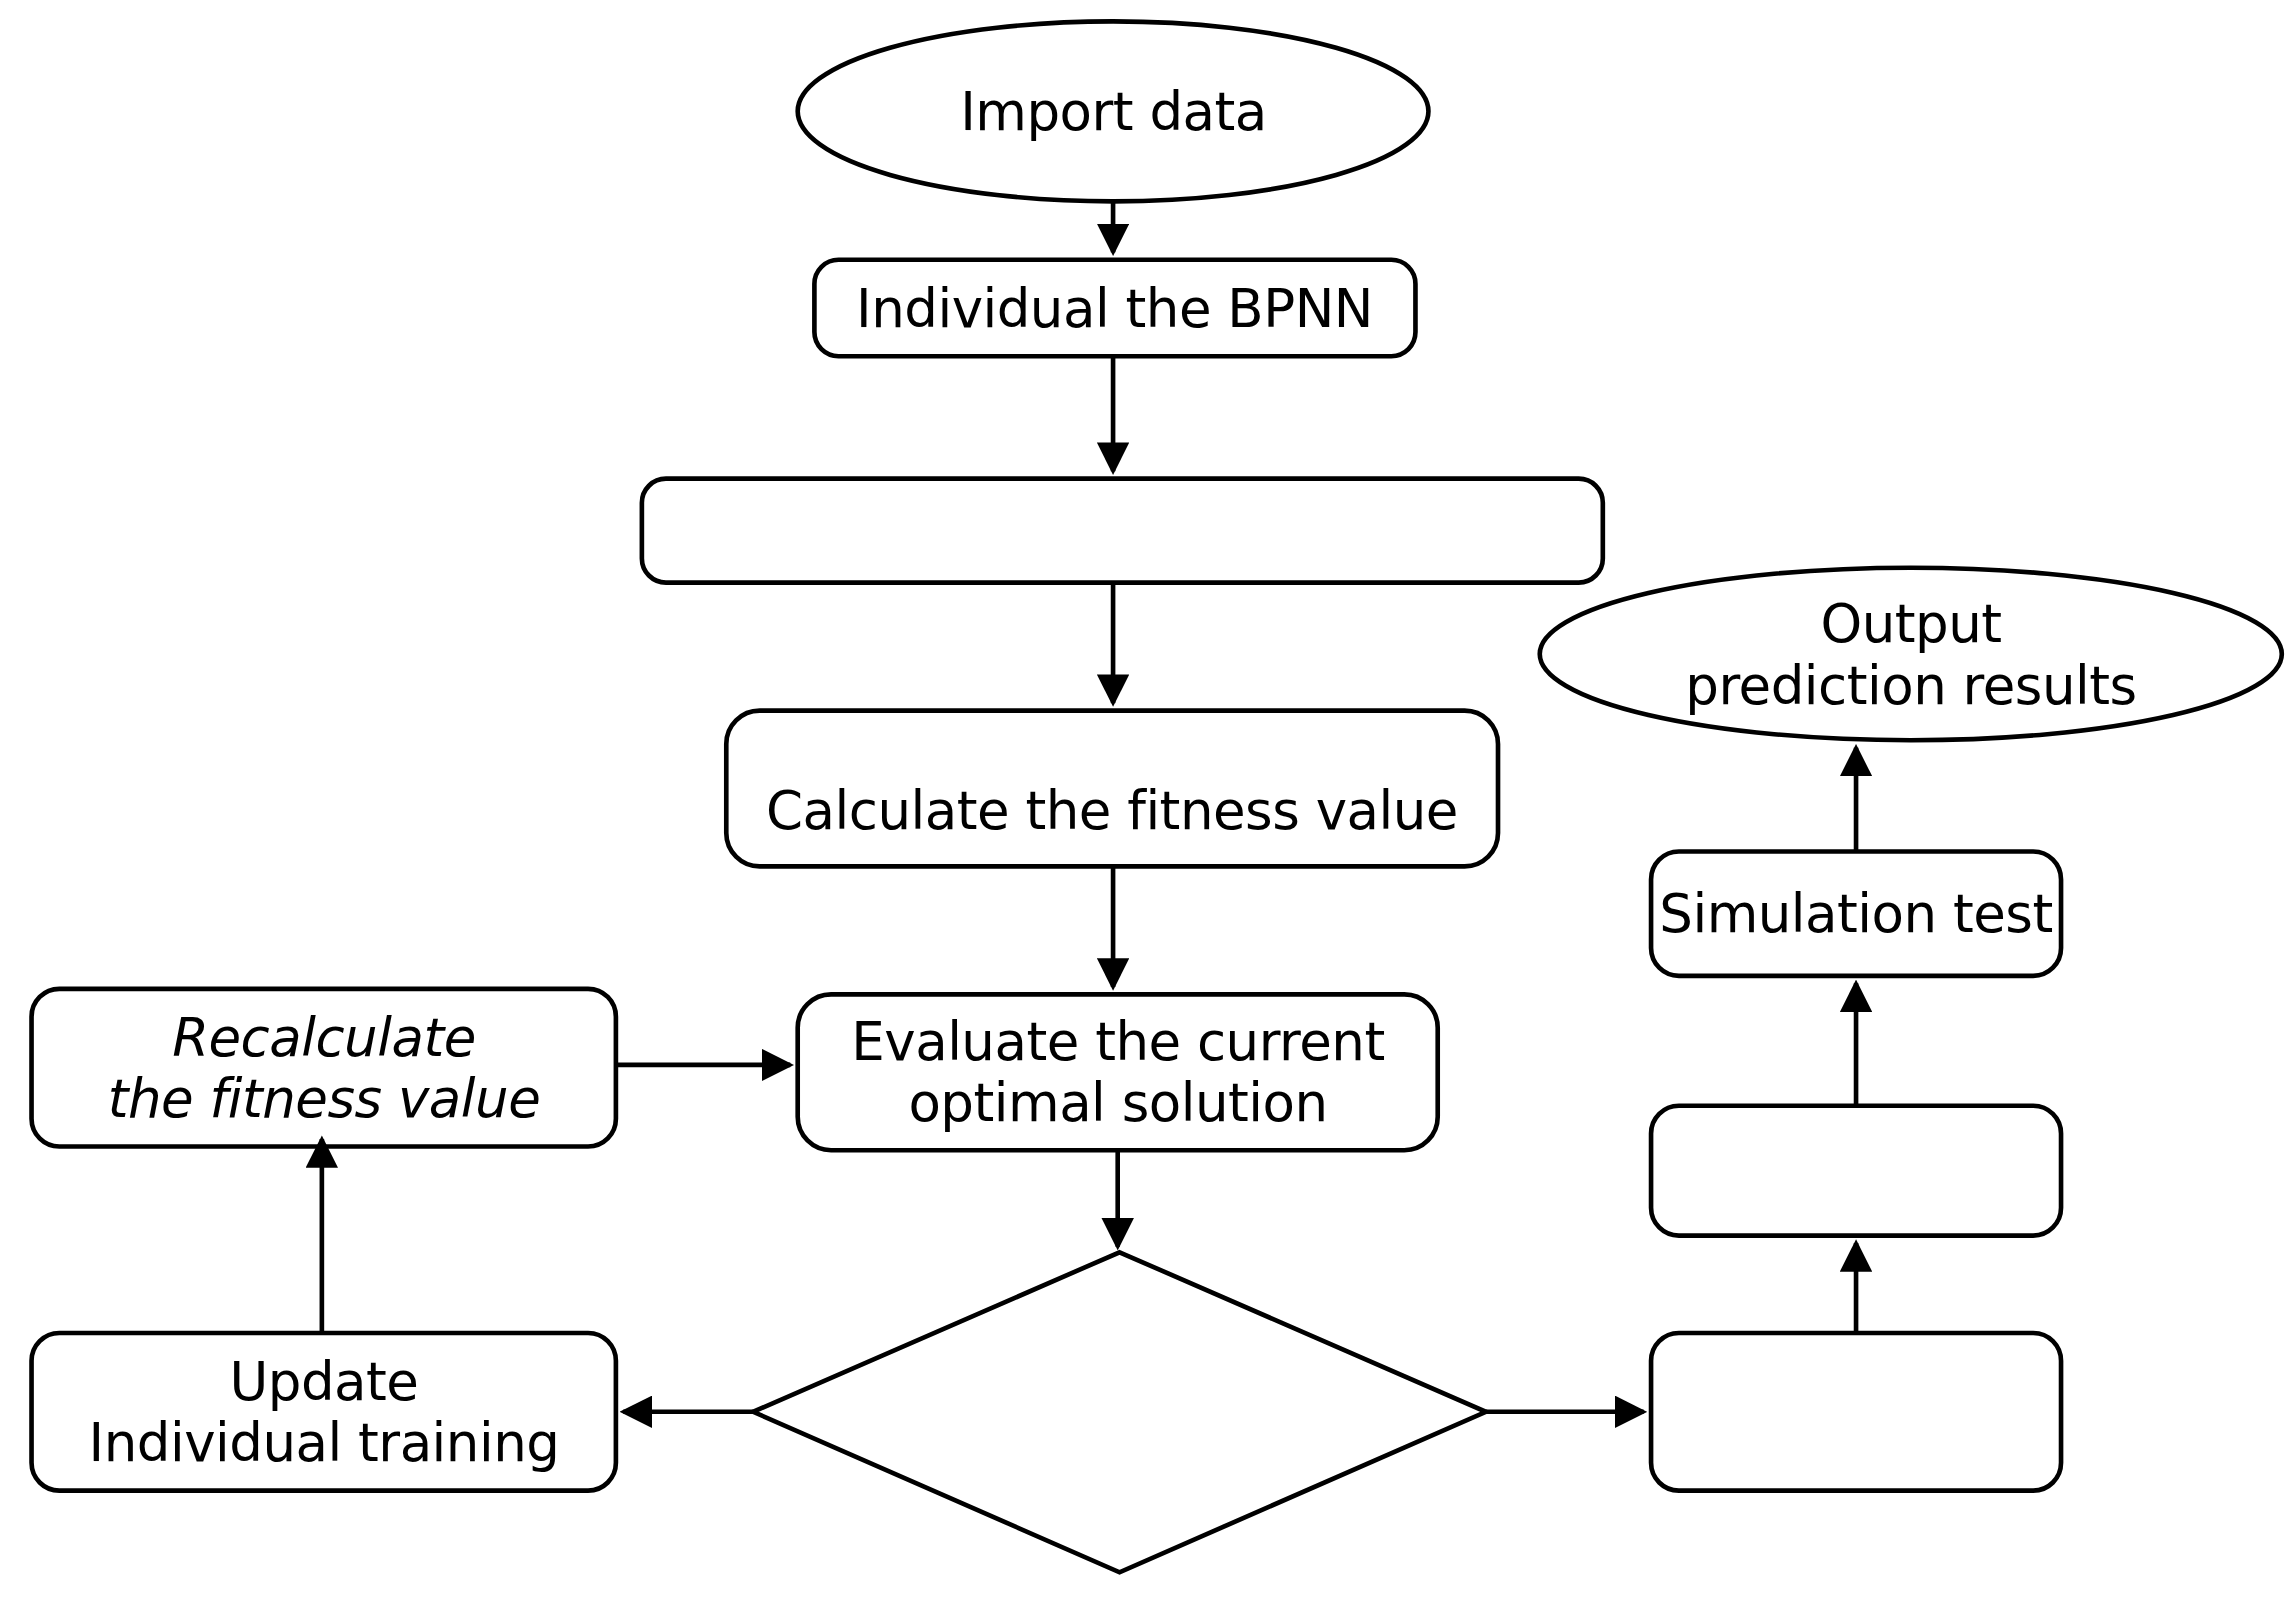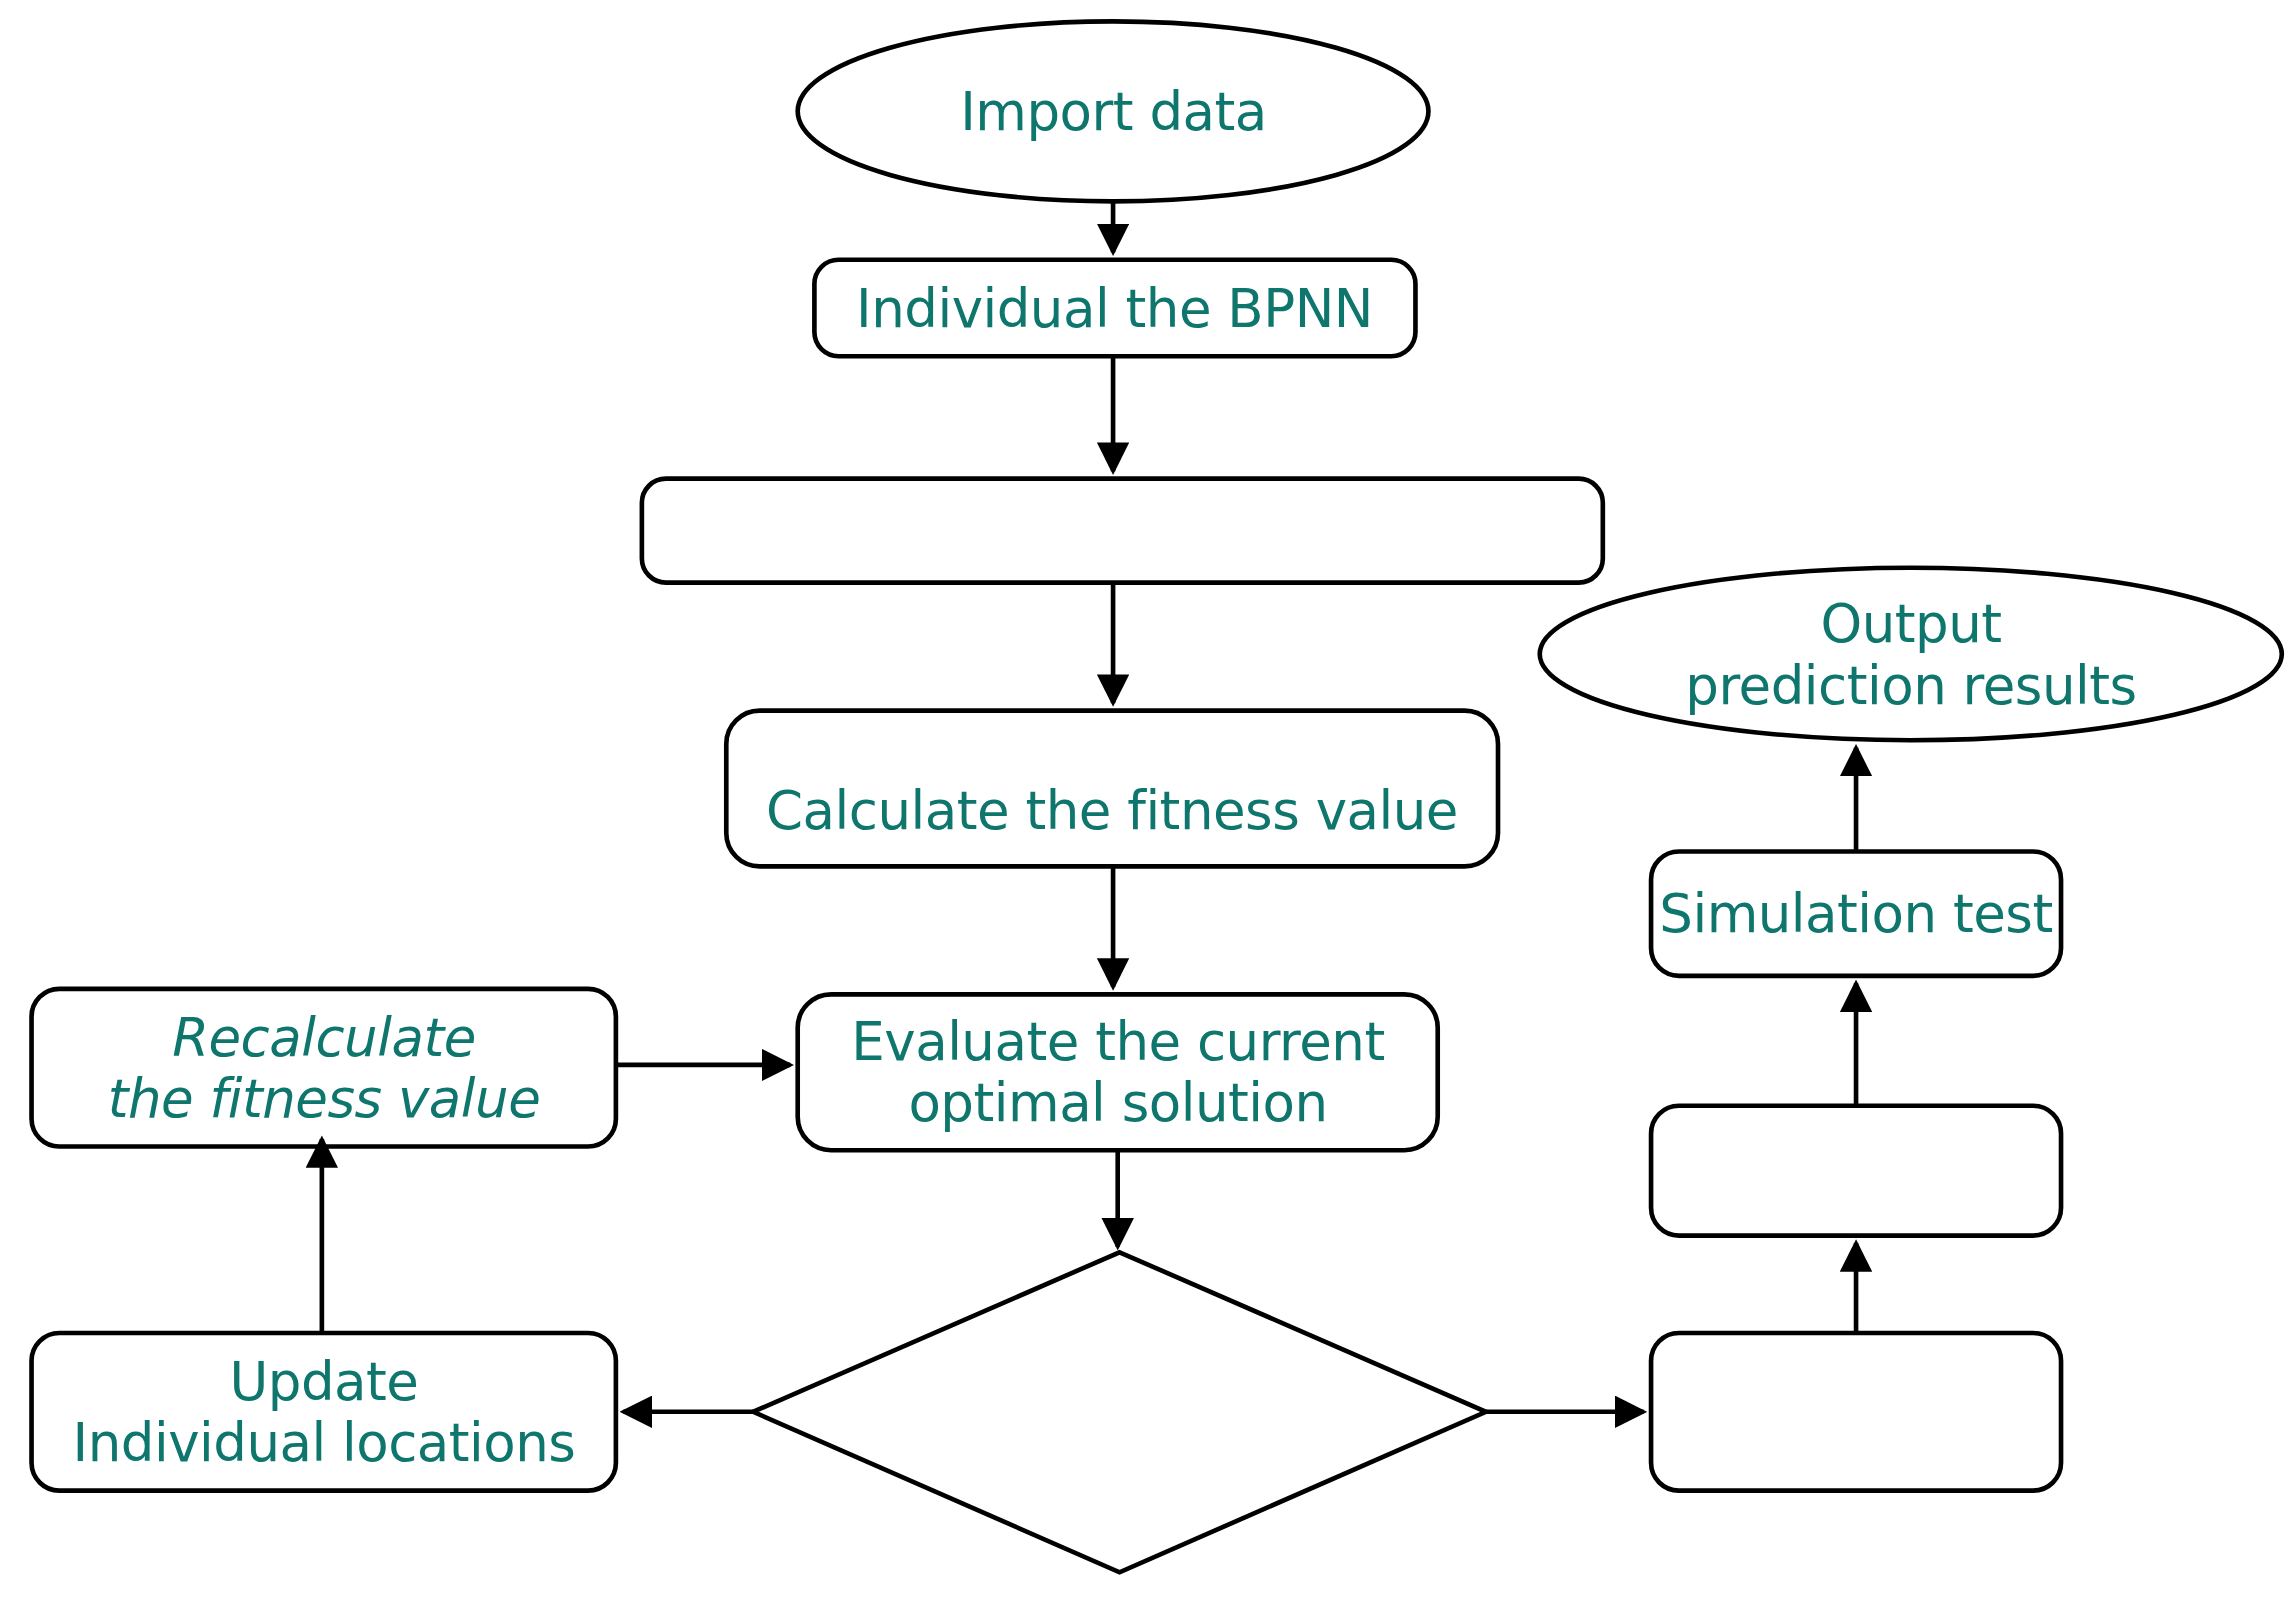--- a/index.html
+++ b/index.html
@@ -31,21 +31,21 @@
     stroke: #000000;
     stroke-width: 5;
     fill: none;
   }
   .node-text {
     position: absolute;
     display: flex;
     align-items: center;
     justify-content: center;
     text-align: center;
-    color: #0f766e;
+    color: #000000;
     font-family: "DejaVu Sans", sans-serif;
     font-size: 53px;
     line-height: 1.16;
     font-weight: 400;
     letter-spacing: -0.5px;
     white-space: pre-line;
     pointer-events: none;
   }
   .sub {
     font-size: 37px;
@@ -124,21 +124,21 @@
   <div class="node-text" style="left:726px; top:733px; width:772px; height:156px;">Calculate the fitness value</div>
 
   <div class="node-text" style="left:798px; top:994px; width:640px; height:156px;">Evaluate the current
 optimal solution</div>
 
 
   <div class="node-text" style="left:32px; top:989px; width:584px; height:158px;font-style:italic;">Recalculate
 the fitness value</div>
 
   <div class="node-text" style="left:32px; top:1333px; width:584px; height:158px;">Update
-Individual locations</div>
+Individual training</div>
 
 
 
   <div class="node-text" style="left:1651px; top:852px; width:410px; height:124px;">Simulation test</div>
 
   <div class="node-text" style="left:1540px; top:568px; width:742px; height:173px;">Output
 prediction results</div>
 
 </div>
 

